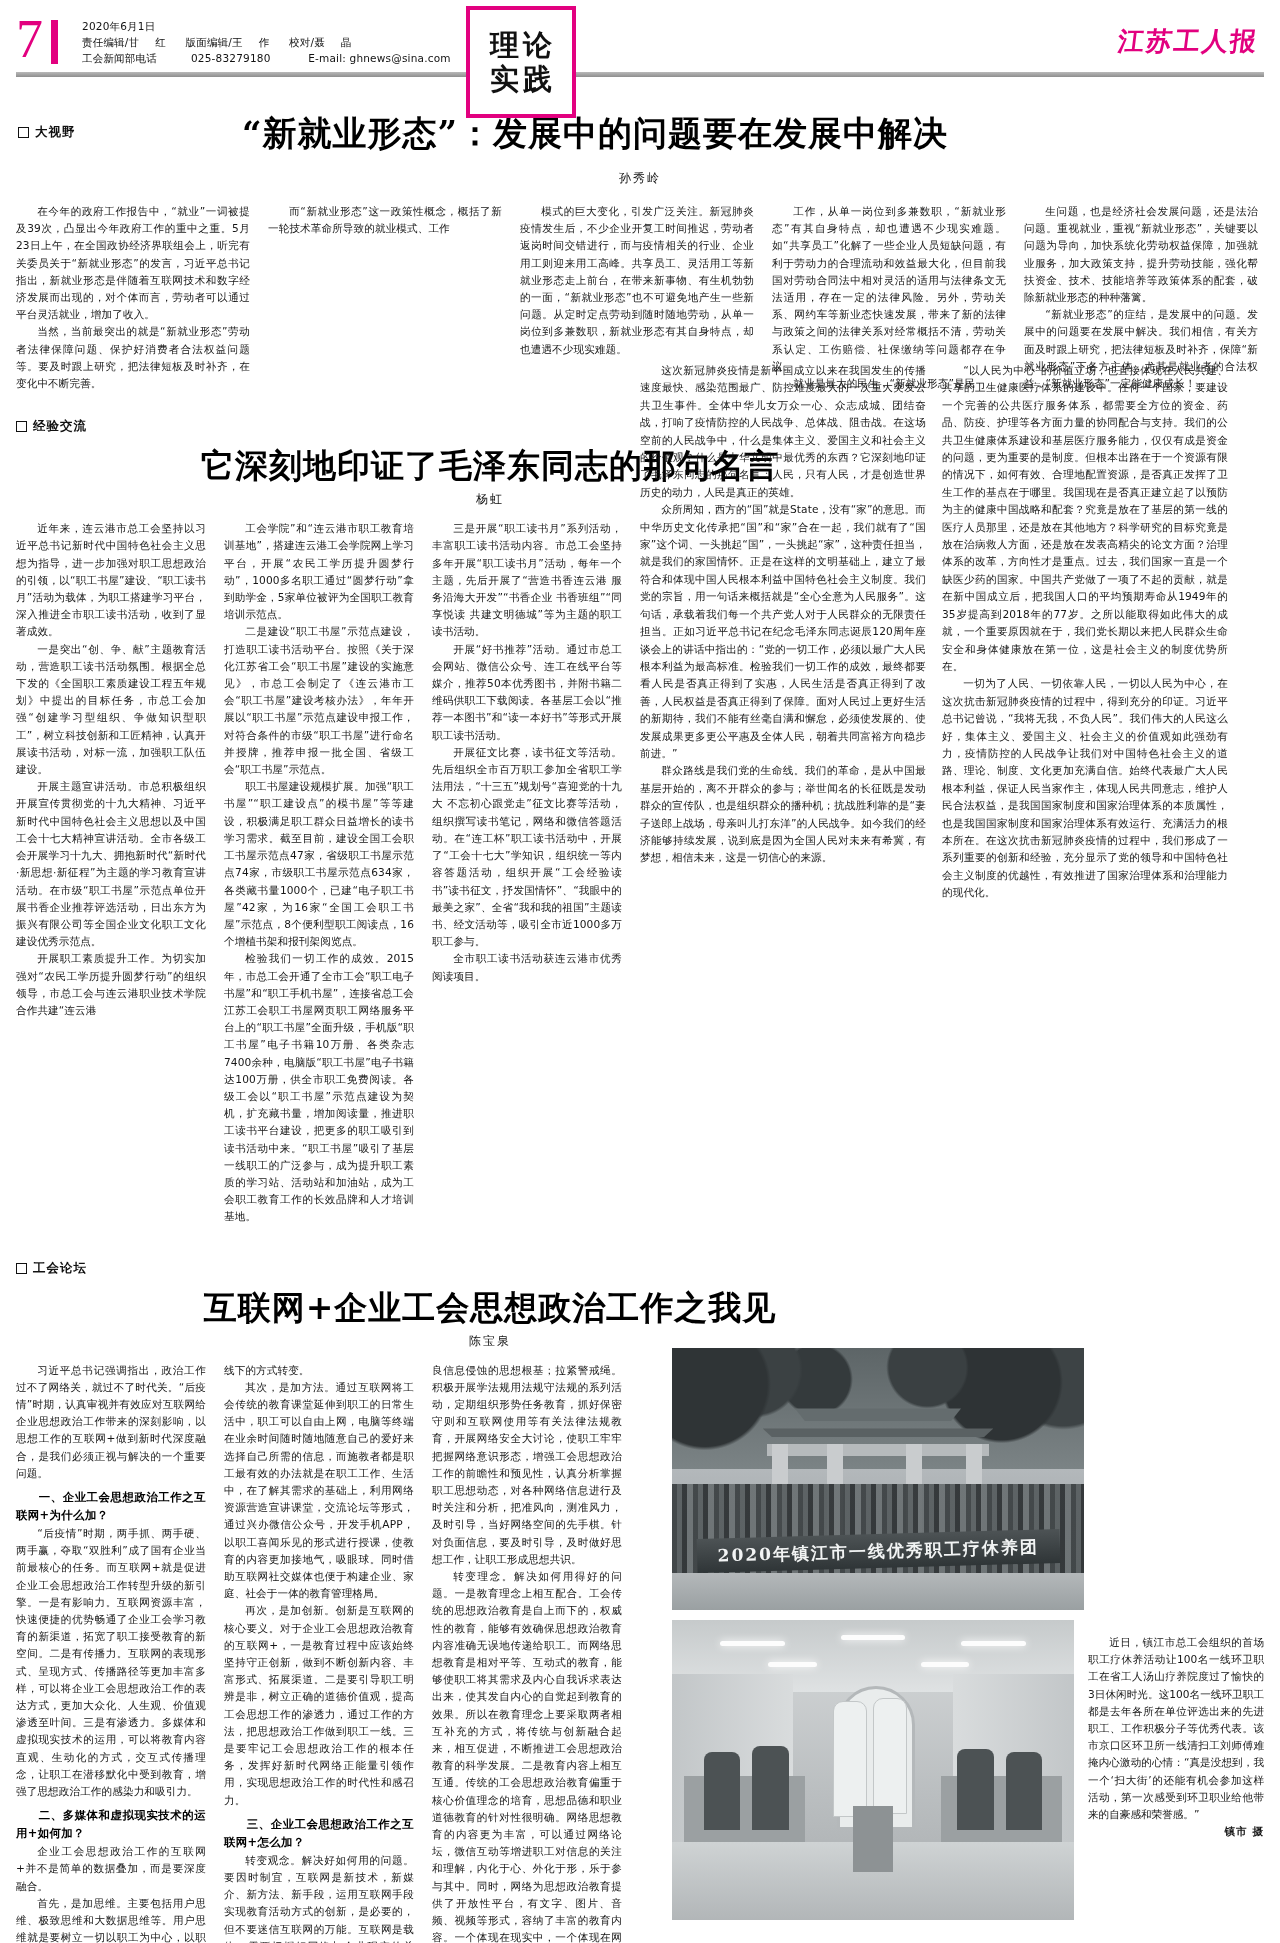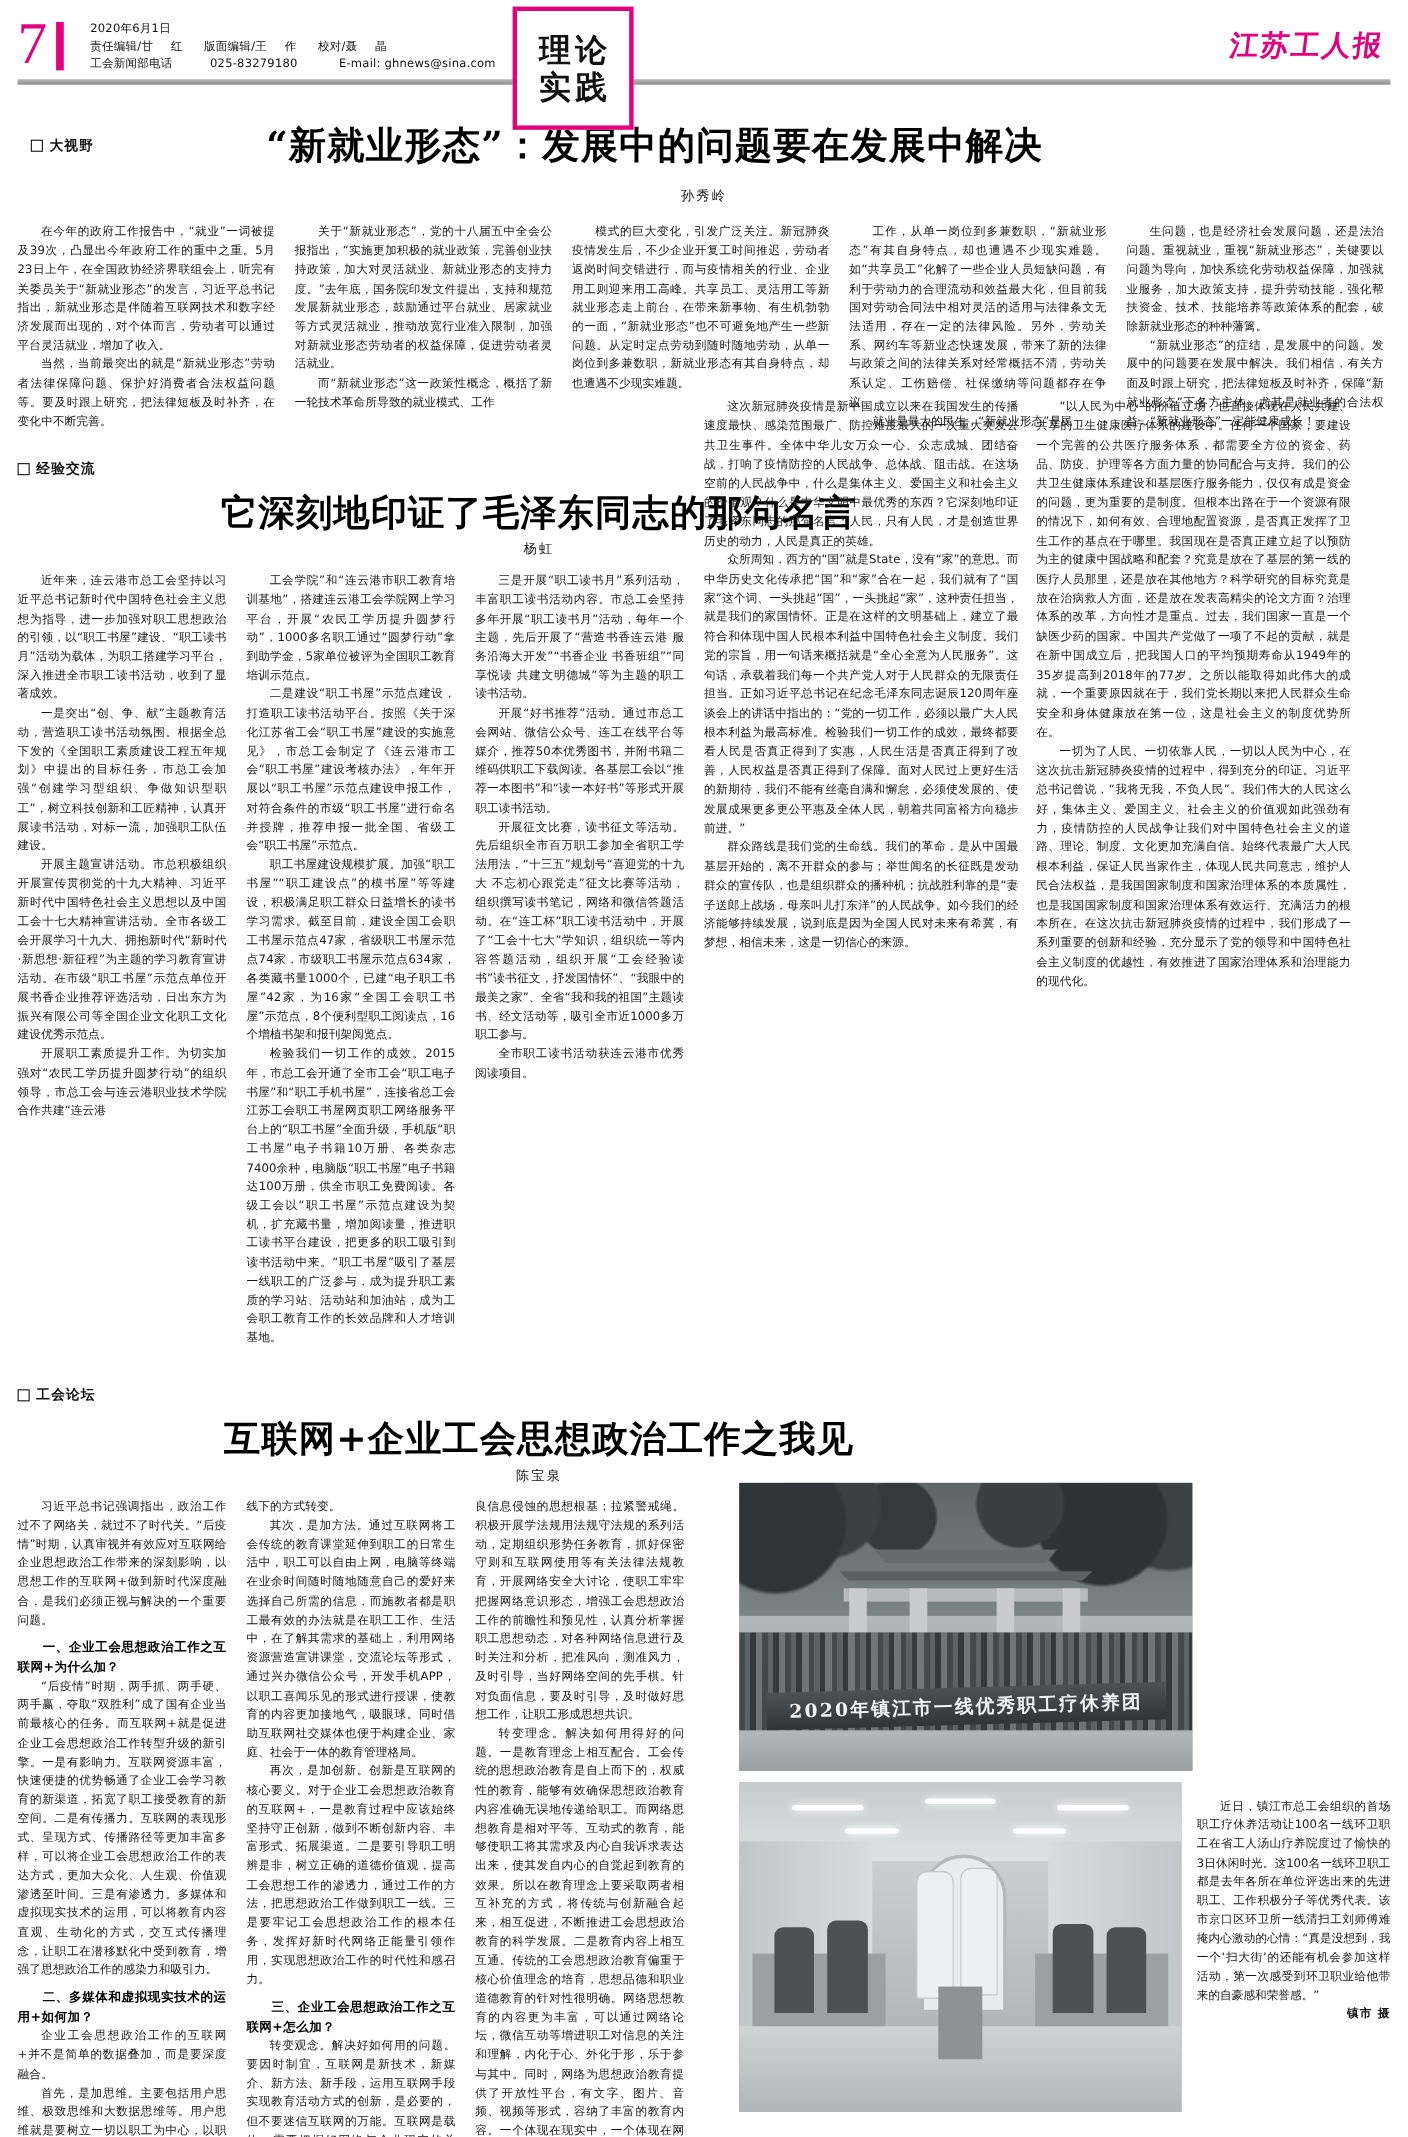--- a/index.html
+++ b/index.html
@@ -77,21 +77,21 @@
   .col p{margin:0 0 0 0;text-indent:2em;}
   .col p.ni{text-indent:0;}
   .col h4{
     margin:6px 0 1px 0;font-size:11.4px;line-height:18px;font-weight:700;
     text-indent:2em;color:#000;letter-spacing:.4px;
   }
 
   
   .art1{padding:2px 16px 0 16px;position:relative;}
   .art1 .head-row{position:relative;height:56px;}
-  .art1 .sec-label{position:absolute;left:12px;top:14px;text-align:center;}
+  .art1 .sec-label{position:absolute;left:2px;top:14px;text-align:center;}
   .art1 .headline{font-size:34px;line-height:46px;padding-left:120px;padding-right:210px;}
   .art1 .cols{margin-top:16px;gap:18px;}
   .art1 .col{width:234px;}
 
   
   .art2{padding:0 16px;position:relative;margin-top:8px;}
   .art2 .sec-label{margin-bottom:10px;}
   .art2 .headline{font-size:33px;line-height:42px;}
   .art2 .cols{margin-top:12px;gap:18px;}
   .art2 .col{width:190px;}
@@ -217,21 +217,20 @@
       </div>
       <div class="headline">“新就业形态”：发展中的问题要在发展中解决</div>
     </div>
     <div class="byline">孙秀岭</div>
     <div class="cols">
       <div class="col">
         <p>在今年的政府工作报告中，“就业”一词被提及39次，凸显出今年政府工作的重中之重。5月23日上午，在全国政协经济界联组会上，听完有关委员关于“新就业形态”的发言，习近平总书记指出，新就业形态是伴随着互联网技术和数字经济发展而出现的，对个体而言，劳动者可以通过平台灵活就业，增加了收入。</p>
         <p>当然，当前最突出的就是“新就业形态”劳动者法律保障问题、保护好消费者合法权益问题等。要及时跟上研究，把法律短板及时补齐，在变化中不断完善。</p>
       </div>
       <div class="col">
-        <p>关于“新就业形态”，党的十八届五中全会公报指出，“实施更加积极的就业政策，完善创业扶持政策，加大对灵活就业、新就业形态的支持力度。”去年底，国务院印发文件提出，支持和规范发展新就业形态，鼓励通过平台就业、居家就业等方式灵活就业，推动放宽行业准入限制，加强对新就业形态劳动者的权益保障，促进劳动者灵活就业。</p>
         <p>而“新就业形态”这一政策性概念，概括了新一轮技术革命所导致的就业模式、工作</p>
       </div>
       <div class="col">
         <p>模式的巨大变化，引发广泛关注。新冠肺炎疫情发生后，不少企业开复工时间推迟，劳动者返岗时间交错进行，而与疫情相关的行业、企业用工则迎来用工高峰。共享员工、灵活用工等新就业形态走上前台，在带来新事物、有生机勃勃的一面，“新就业形态”也不可避免地产生一些新问题。从定时定点劳动到随时随地劳动，从单一岗位到多兼数职，新就业形态有其自身特点，却也遭遇不少现实难题。</p>
       </div>
       <div class="col">
         <p>工作，从单一岗位到多兼数职，“新就业形态”有其自身特点，却也遭遇不少现实难题。如“共享员工”化解了一些企业人员短缺问题，有利于劳动力的合理流动和效益最大化，但目前我国对劳动合同法中相对灵活的适用与法律条文无法适用，存在一定的法律风险。另外，劳动关系、网约车等新业态快速发展，带来了新的法律与政策之间的法律关系对经常概括不清，劳动关系认定、工伤赔偿、社保缴纳等问题都存在争议。</p>
         <p>就业是最大的民生，“新就业形态”是民</p>
       </div>
       <div class="col">

